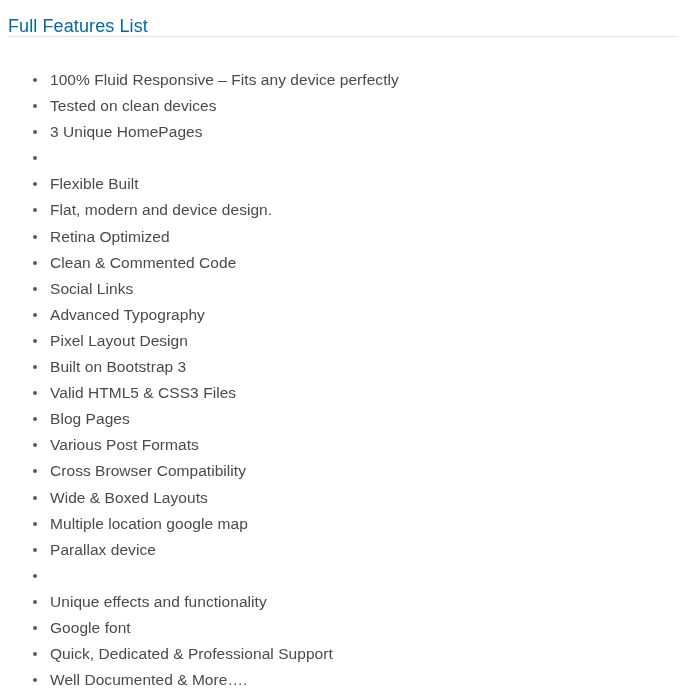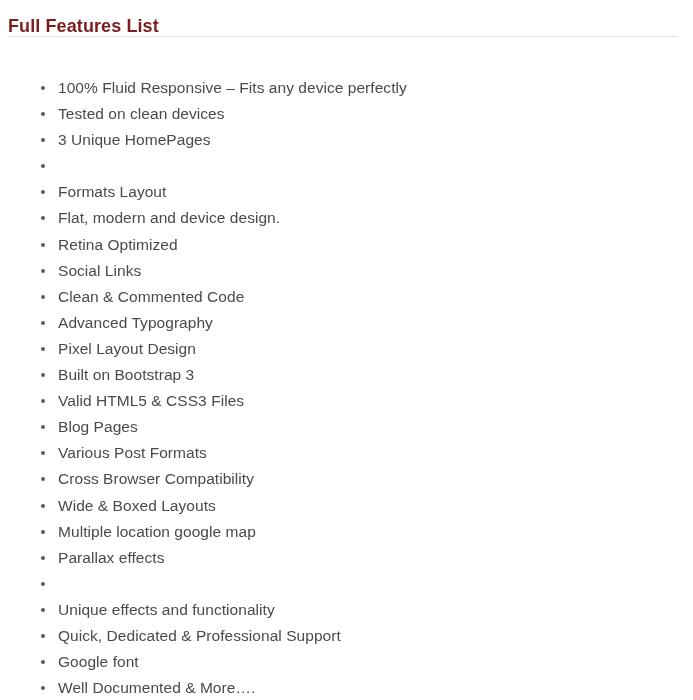--- a/index.html
+++ b/index.html
@@ -20,39 +20,39 @@
     height: 700px;
     background: #ffffff;
     box-sizing: border-box;
   }
   .page-title {
     position: absolute;
     left: 8px;
     top: 1px;
     font-size: 18px;
     line-height: 26px;
-    font-weight: 700;
-    color: #7f1d1d;
+    font-weight: 400;
+    color: #0369a1;
     letter-spacing: 0.1px;
     white-space: nowrap;
   }
   .title-divider {
     position: absolute;
     left: 8px;
     top: 36px;
     width: 670px;
     height: 1px;
     background: #e2e2e2;
   }
   .features-list {
     position: absolute;
     left: 0;
     top: 59px;
     width: 554px;
-    margin: 16px;
+    margin: 8px;
     padding: 0;
     list-style: none;
   }
   .feature-item {
     position: relative;
     display: block;
     height: 26.1px;
     padding-left: 42px;
     font-size: 15.5px;
     line-height: 26.1px;
@@ -81,35 +81,35 @@
   <h1 class="page-title">Full Features List</h1>
 
   <div class="title-divider"></div>
 
   <ul class="features-list">
 
   <li class="feature-item"><span class="feature-bullet"></span><span class="feature-text">100% Fluid Responsive – Fits any device perfectly</span></li>
       <li class="feature-item"><span class="feature-bullet"></span><span class="feature-text">Tested on clean devices</span></li>
       <li class="feature-item"><span class="feature-bullet"></span><span class="feature-text">3 Unique HomePages</span></li>
       <li class="feature-item"><span class="feature-bullet"></span></li>
-      <li class="feature-item"><span class="feature-bullet"></span><span class="feature-text">Formats Layout</span></li>
+      <li class="feature-item"><span class="feature-bullet"></span><span class="feature-text">Flexible Built</span></li>
       <li class="feature-item"><span class="feature-bullet"></span><span class="feature-text">Flat, modern and device design.</span></li>
       <li class="feature-item"><span class="feature-bullet"></span><span class="feature-text">Retina Optimized</span></li>
+      <li class="feature-item"><span class="feature-bullet"></span><span class="feature-text">Clean &amp; Commented Code</span></li>
       <li class="feature-item"><span class="feature-bullet"></span><span class="feature-text">Social Links</span></li>
-      <li class="feature-item"><span class="feature-bullet"></span><span class="feature-text">Clean &amp; Commented Code</span></li>
       <li class="feature-item"><span class="feature-bullet"></span><span class="feature-text">Advanced Typography</span></li>
       <li class="feature-item"><span class="feature-bullet"></span><span class="feature-text">Pixel Layout Design</span></li>
       <li class="feature-item"><span class="feature-bullet"></span><span class="feature-text">Built on Bootstrap 3</span></li>
       <li class="feature-item"><span class="feature-bullet"></span><span class="feature-text">Valid HTML5 &amp; CSS3 Files</span></li>
       <li class="feature-item"><span class="feature-bullet"></span><span class="feature-text">Blog Pages</span></li>
       <li class="feature-item"><span class="feature-bullet"></span><span class="feature-text">Various Post Formats</span></li>
       <li class="feature-item"><span class="feature-bullet"></span><span class="feature-text">Cross Browser Compatibility</span></li>
       <li class="feature-item"><span class="feature-bullet"></span><span class="feature-text">Wide &amp; Boxed Layouts</span></li>
       <li class="feature-item"><span class="feature-bullet"></span><span class="feature-text">Multiple location google map</span></li>
-      <li class="feature-item"><span class="feature-bullet"></span><span class="feature-text">Parallax effects</span></li>
+      <li class="feature-item"><span class="feature-bullet"></span><span class="feature-text">Parallax device</span></li>
       <li class="feature-item"><span class="feature-bullet"></span></li>
       <li class="feature-item"><span class="feature-bullet"></span><span class="feature-text">Unique effects and functionality</span></li>
+      <li class="feature-item"><span class="feature-bullet"></span><span class="feature-text">Google font</span></li>
       <li class="feature-item"><span class="feature-bullet"></span><span class="feature-text">Quick, Dedicated &amp; Professional Support</span></li>
-      <li class="feature-item"><span class="feature-bullet"></span><span class="feature-text">Google font</span></li>
       <li class="feature-item"><span class="feature-bullet"></span><span class="feature-text">Well Documented &amp; More….</span></li>
     </ul>
 
 </div>
 
 </body></html>

